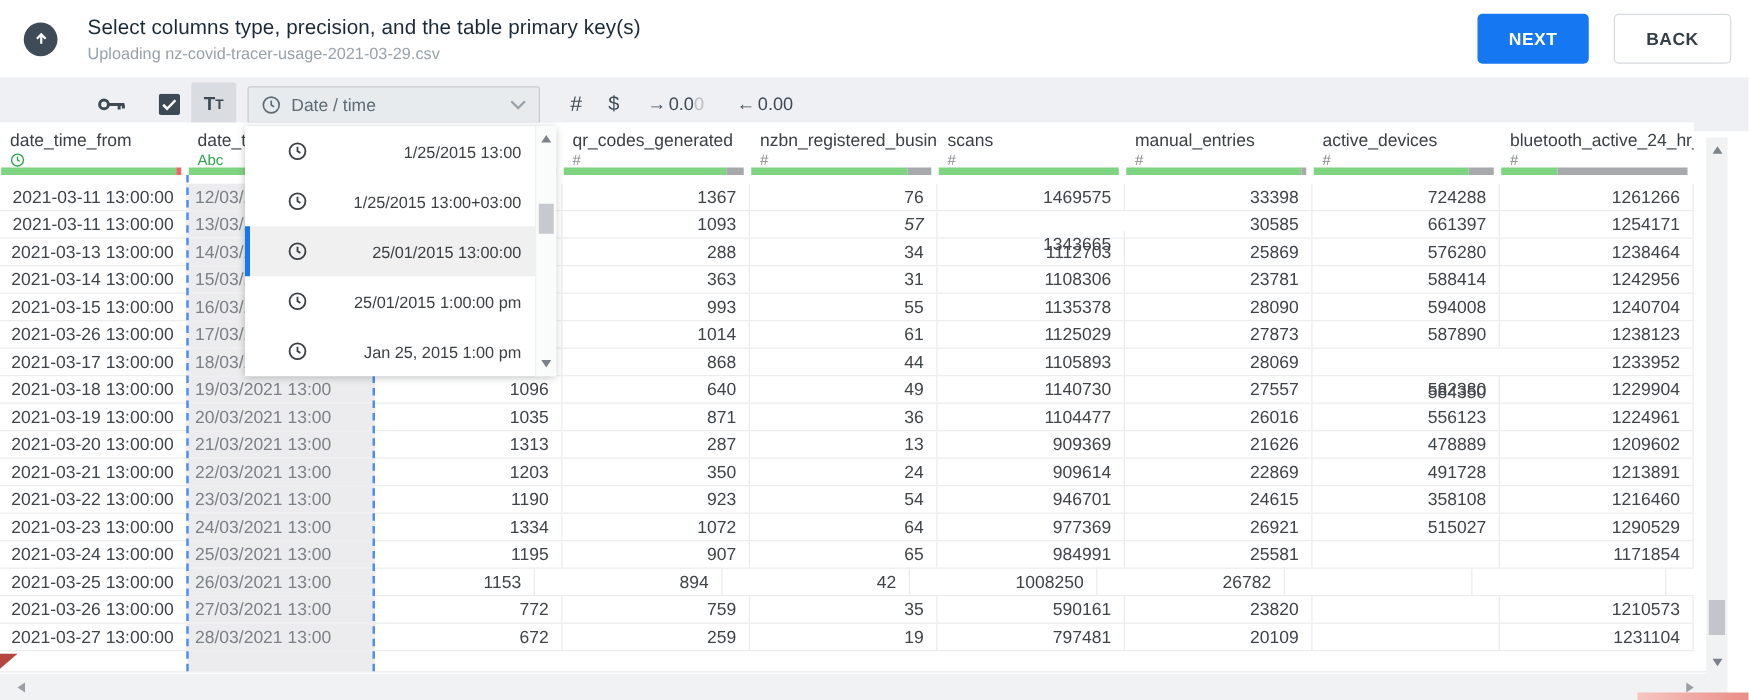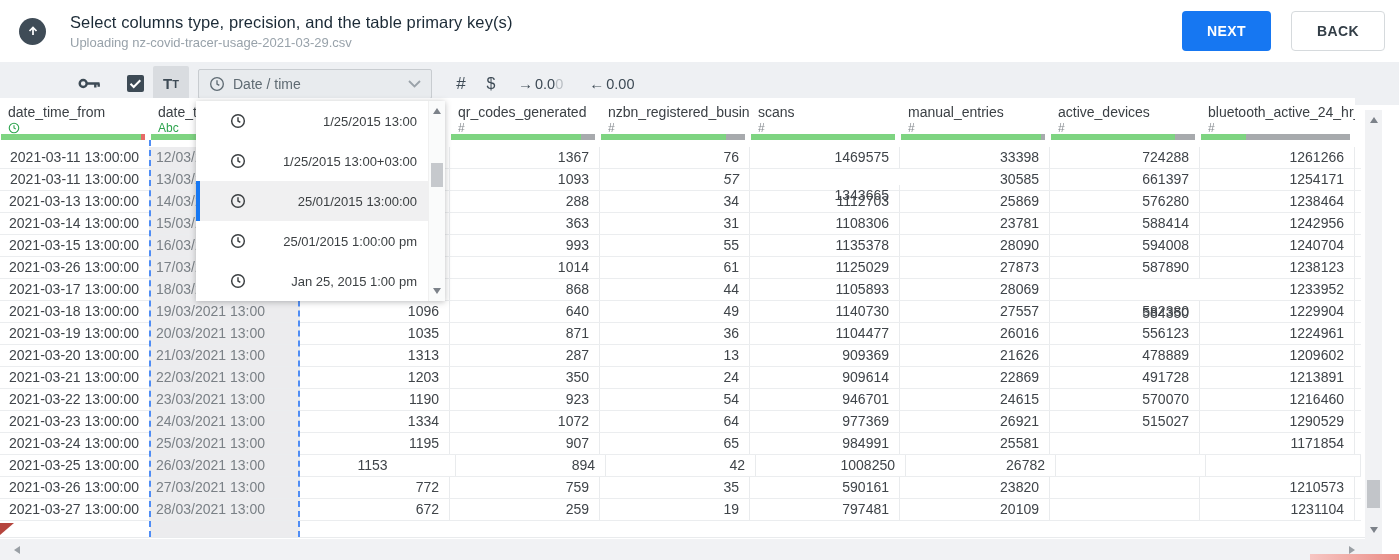--- a/index.html
+++ b/index.html
@@ -347,21 +347,21 @@
         <div class="tcell r" style="width: 155px;">1213891</div>
       </div>
       <div class="trow">
         <div class="tcell r" style="width: 150px;">2021-03-22 13:00:00</div>
         <div class="tcell l sel" style="width: 150px;">23/03/2021 13:00</div>
         <div class="tcell r" style="width: 150px;">1190</div>
         <div class="tcell r" style="width: 150px;">923</div>
         <div class="tcell r" style="width: 150px;">54</div>
         <div class="tcell r" style="width: 150px;">946701</div>
         <div class="tcell r" style="width: 150px;">24615</div>
-        <div class="tcell r" style="width: 150px;">570070</div>
+        <div class="tcell r" style="width: 150px;">358108</div>
         <div class="tcell r" style="width: 155px;">1216460</div>
       </div>
       <div class="trow">
         <div class="tcell r" style="width: 150px;">2021-03-23 13:00:00</div>
         <div class="tcell l sel" style="width: 150px;">24/03/2021 13:00</div>
         <div class="tcell r" style="width: 150px;">1334</div>
         <div class="tcell r" style="width: 150px;">1072</div>
         <div class="tcell r" style="width: 150px;">64</div>
         <div class="tcell r" style="width: 150px;">977369</div>
         <div class="tcell r" style="width: 150px;">26921</div>
@@ -375,21 +375,21 @@
         <div class="tcell r" style="width: 150px;">907</div>
         <div class="tcell r" style="width: 150px;">65</div>
         <div class="tcell r" style="width: 150px;">984991</div>
         <div class="tcell r" style="width: 150px;">25581</div>
         <div class="tcell r" style="width: 150px;"></div>
         <div class="tcell r" style="width: 155px;">1171854</div>
       </div>
       <div class="trow">
         <div class="tcell r" style="width: 150px;">2021-03-25 13:00:00</div>
         <div class="tcell l sel" style="width: 150px;">26/03/2021 13:00</div>
-        <div class="tcell r" style="width: 156px; text-align: center;">1153</div>
+        <div class="tcell r" style="width: 128px;">1153</div>
         <div class="tcell r" style="width: 150px;">894</div>
         <div class="tcell r" style="width: 150px;">42</div>
         <div class="tcell r" style="width: 150px;">1008250</div>
         <div class="tcell r" style="width: 150px;">26782</div>
         <div class="tcell r" style="width: 150px;"></div>
         <div class="tcell r" style="width: 155px;"></div>
       </div>
       <div class="trow">
         <div class="tcell r" style="width: 150px;">2021-03-26 13:00:00</div>
         <div class="tcell l sel" style="width: 150px;">27/03/2021 13:00</div>

